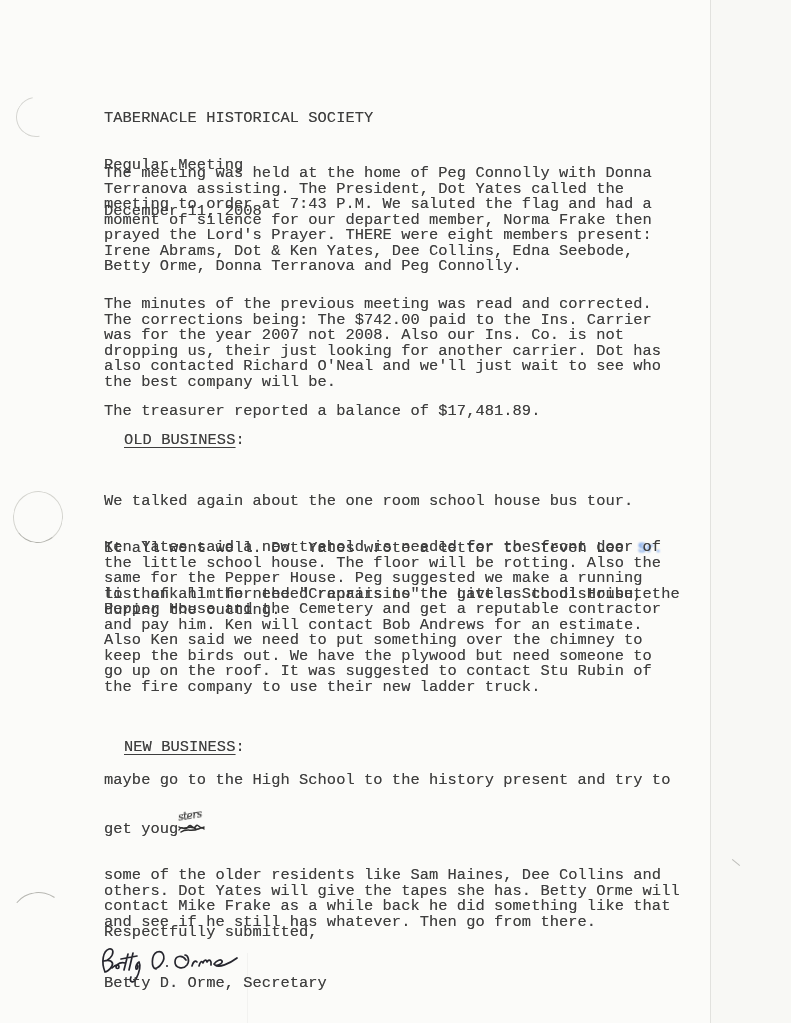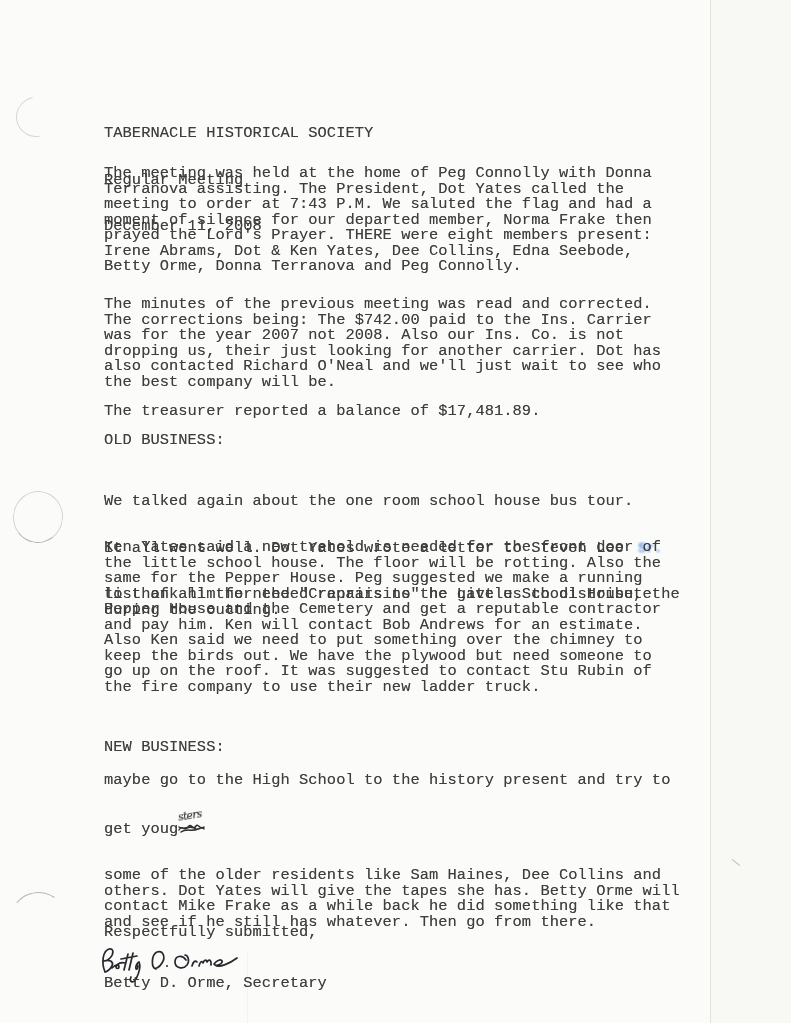--- a/index.html
+++ b/index.html
@@ -1,21 +1,21 @@
 <!DOCTYPE html>
 <html><head>
 <meta charset="utf-8">
 <style>
   html,body{margin:0;padding:0;}
   body{width:791px;height:1023px;overflow:hidden;}
   .page{position:relative;width:791px;height:1023px;background:#fbfbf9;font-family:"Liberation Mono","DejaVu Sans Mono",monospace;}
   .edge-strip{position:absolute;top:0;right:0;width:80px;height:1023px;background:#f8f8f5;}
   .edge-line{position:absolute;top:0;left:710px;width:1px;height:1023px;background:#e2e2de;}
   .typed{position:absolute;left:104px;font-size:15.4px;line-height:15.5px;color:#3e3e3e;white-space:pre;letter-spacing:0.05px;text-shadow:0 0 0.4px rgba(62,62,62,0.55);}
-  .heading-underline{text-underline-offset:2.5px;text-decoration-thickness:1px;}
+  .heading-underline{text-decoration:underline;text-underline-offset:2.5px;text-decoration-thickness:1px;margin-left:20px;}
   .line{white-space:pre;}
   
   .arc{position:absolute;border-radius:50%;border:1px solid rgba(138,138,130,0.5);}
   .arc-top{left:16px;top:97px;width:38px;height:38px;border-right-color:transparent;border-bottom-color:transparent;transform:rotate(-55deg);opacity:.65;}
   .arc-mid{left:13px;top:491px;width:48px;height:50px;border-color:rgba(150,150,142,0.38);border-bottom-color:rgba(120,120,112,0.55);transform:rotate(8deg);}
   .arc-bot{left:11px;top:892px;width:52px;height:48px;border-left-color:transparent;border-right-color:transparent;border-bottom-color:transparent;border-top-color:rgba(128,128,120,0.55);transform:rotate(-8deg);}
   
   .slash-anchor{display:inline-block;position:relative;width:0;height:0;}
   .pen-slash{position:absolute;left:-3px;top:-5px;width:1.6px;height:25px;background:#2c2c2c;transform:rotate(13deg);border-radius:1px;}
   
@@ -34,21 +34,21 @@
 
   <div class="edge-strip"></div>
   <div class="edge-line"></div>
 
   <div class="arc arc-top"></div>
   <div class="arc arc-mid"></div>
   <div class="arc arc-bot"></div>
   <div class="tick-mark"></div>
   <div class="crease"></div>
 
-  <div class="typed" style="top:95px">
+  <div class="typed" style="top:80px">
     <div class="line">TABERNACLE HISTORICAL SOCIETY</div>
     <div class="line">Regular Meeting</div>
     <div class="line">December 11, 2008</div>
   </div>
 
   <div class="typed" style="top:166px">The meeting was held at the home of Peg Connolly with Donna
 Terranova assisting. The President, Dot Yates called the
 meeting to order at 7:43 P.M. We saluted the flag and had a
 moment of silence for our departed member, Norma Frake then
 prayed the Lord's Prayer. THERE were eight members present:

